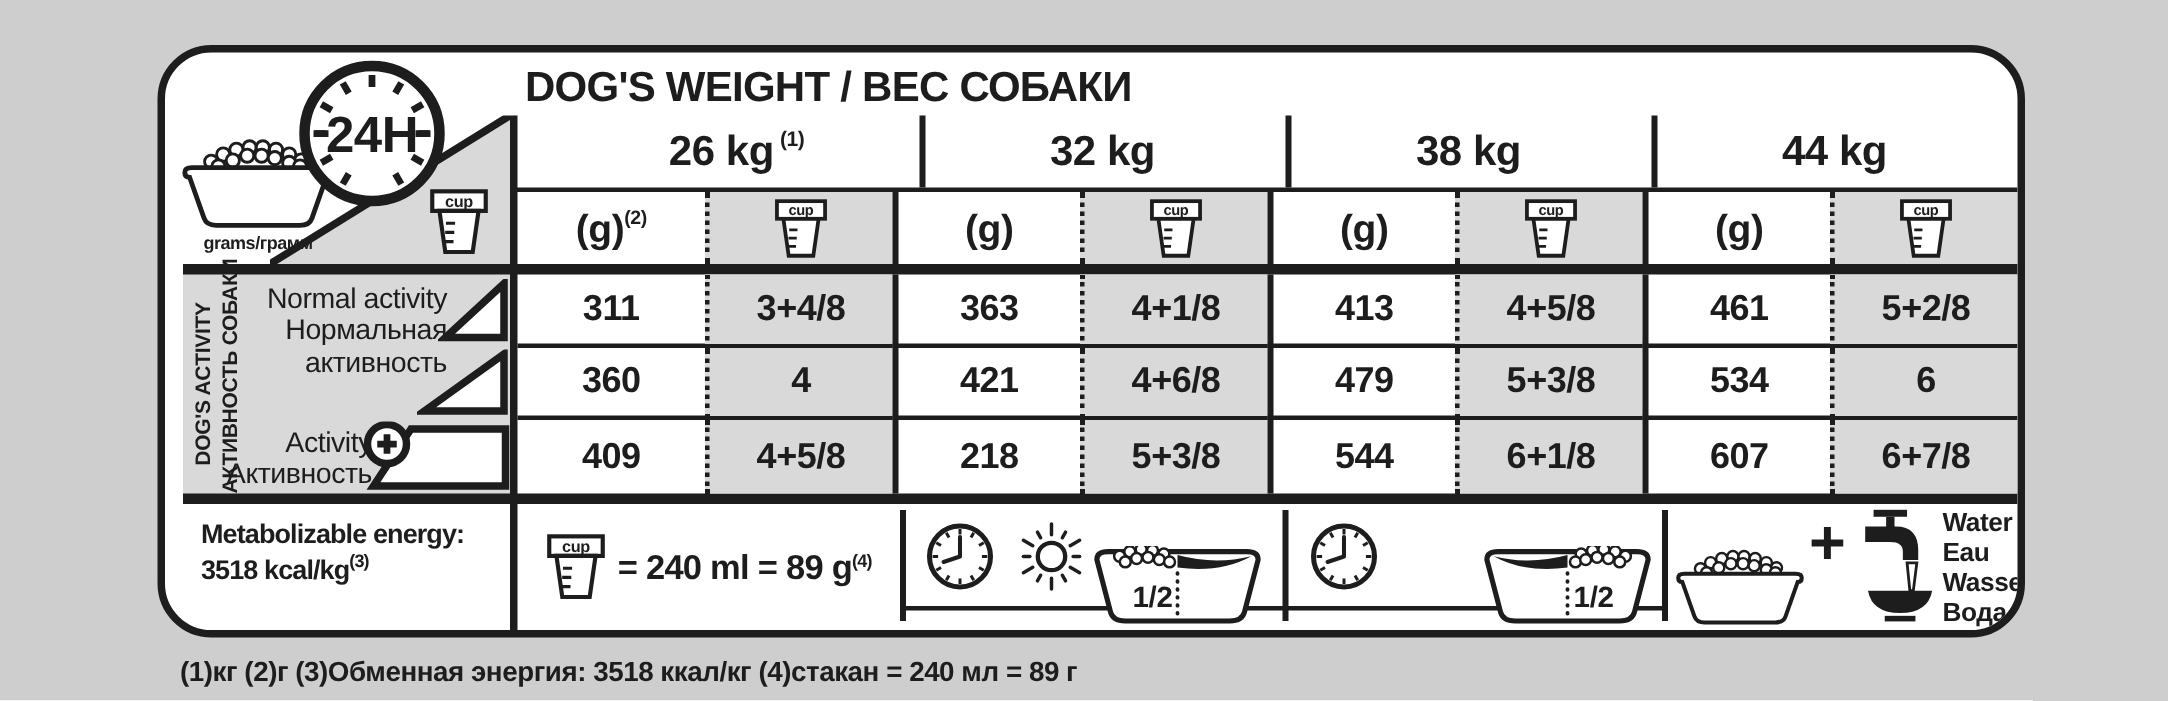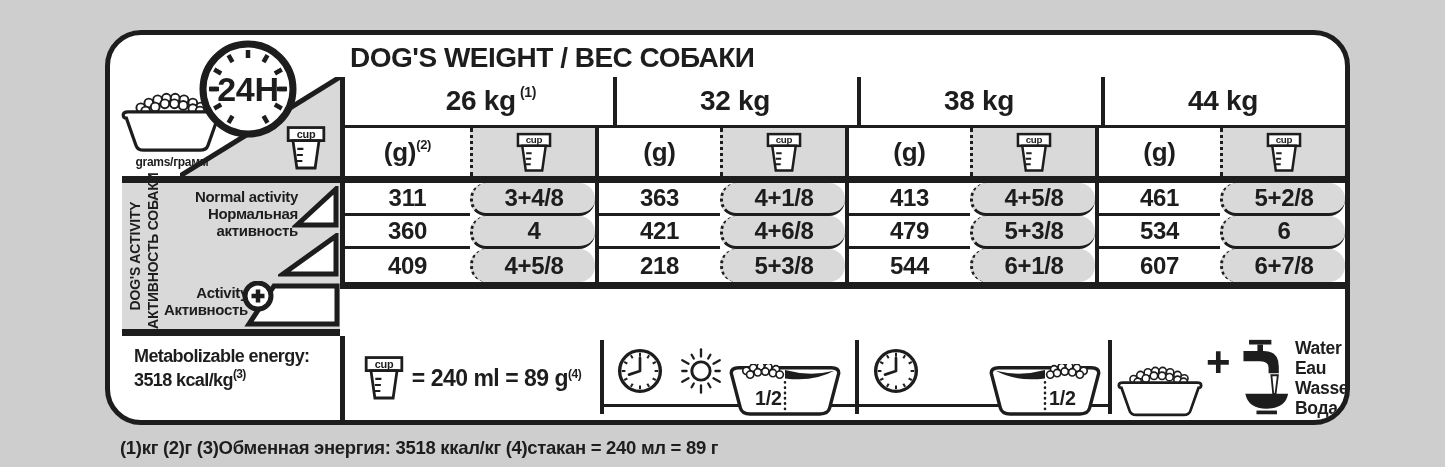--- a/index.html
+++ b/index.html
@@ -15,32 +15,32 @@
   .wcell{display:flex;align-items:center;justify-content:center;font-size:28px;font-weight:bold;}
   .wcell.bl{border-left:4px solid #1d1d1d;}
   .wsup{font-size:14px;margin-left:4px;position:relative;top:-9px;font-weight:bold;}
   .grow{left:230px;top:93px;width:1005px;height:48px;display:grid;grid-template-columns:repeat(8,1fr);
         border-left:5px solid #1d1d1d;box-sizing:border-box;}
   .gcell{display:flex;align-items:center;justify-content:center;font-size:26px;font-weight:bold;}
   .gcell.sl{border-left:4px solid #1d1d1d;}
   .gcell.cg{background:#d9d9d9;border-left:3px dotted #1d1d1d;}
   .gsup{font-size:13px;position:relative;top:-8px;font-weight:bold;}
   
-  .grid{left:230px;top:141px;width:1005px;height:113px;display:grid;grid-template-columns:repeat(8,1fr);grid-template-rows:repeat(3,1fr);
+  .grid{left:230px;top:141px;width:1005px;height:160px;display:grid;grid-template-columns:repeat(8,1fr);grid-template-rows:repeat(3,1fr);
         border-left:5px solid #1d1d1d;border-top:7px solid #1d1d1d;border-bottom:7px solid #1d1d1d;box-sizing:border-box;}
   .dc{display:flex;align-items:center;justify-content:center;font-size:24px;font-weight:bold;}
   .dc.sl{border-left:4px solid #1d1d1d;}
-  .dc.cg{background:#d9d9d9;border-left:3px dotted #1d1d1d;border-radius:16px;}
+  .dc.cg{background:#d9d9d9;border-left:3px dotted #1d1d1d;}
   .dc.rb{border-bottom:3px solid #1d1d1d;}
   
   .panel{left:12px;top:141px;width:218px;height:160px;background:#d9d9d9;
          border-top:7px solid #1d1d1d;border-bottom:7px solid #1d1d1d;box-sizing:border-box;}
   .rot{position:absolute;left:4px;top:146px;width:146px;transform:rotate(-90deg);transform-origin:0 0;
        text-align:center;font-size:14px;font-weight:bold;line-height:1.3;letter-spacing:-0.2px;white-space:nowrap;}
-  .albl{position:absolute;text-align:right;font-size:15px;font-weight:bold;line-height:1.12;letter-spacing:-0.3px;}
+  .albl{position:absolute;text-align:right;font-size:19px;font-weight:normal;line-height:1.12;letter-spacing:-0.3px;}
   
   .fsec1{left:10px;top:301px;width:220px;height:64px;display:flex;flex-direction:column;justify-content:center;
          padding-left:14px;box-sizing:border-box;font-size:18px;font-weight:bold;letter-spacing:-0.6px;line-height:1.35;white-space:nowrap;}
   .vdiv{background:#1d1d1d;width:5px;}
   .fsec2{left:235px;top:301px;width:255px;height:84px;display:flex;align-items:center;justify-content:center;gap:8px;}
   .eq{font-size:23px;font-weight:bold;letter-spacing:-0.5px;white-space:nowrap;}
   .fsup{font-size:12px;position:relative;top:-8px;font-weight:bold;}
   .baseline{left:490px;top:369px;width:508px;height:3px;background:#1d1d1d;}
   .plus{font-size:42px;font-weight:bold;line-height:1;}
   .water{left:1185px;top:303px;font-size:17.5px;font-weight:bold;line-height:1.15;letter-spacing:-0.3px;}

